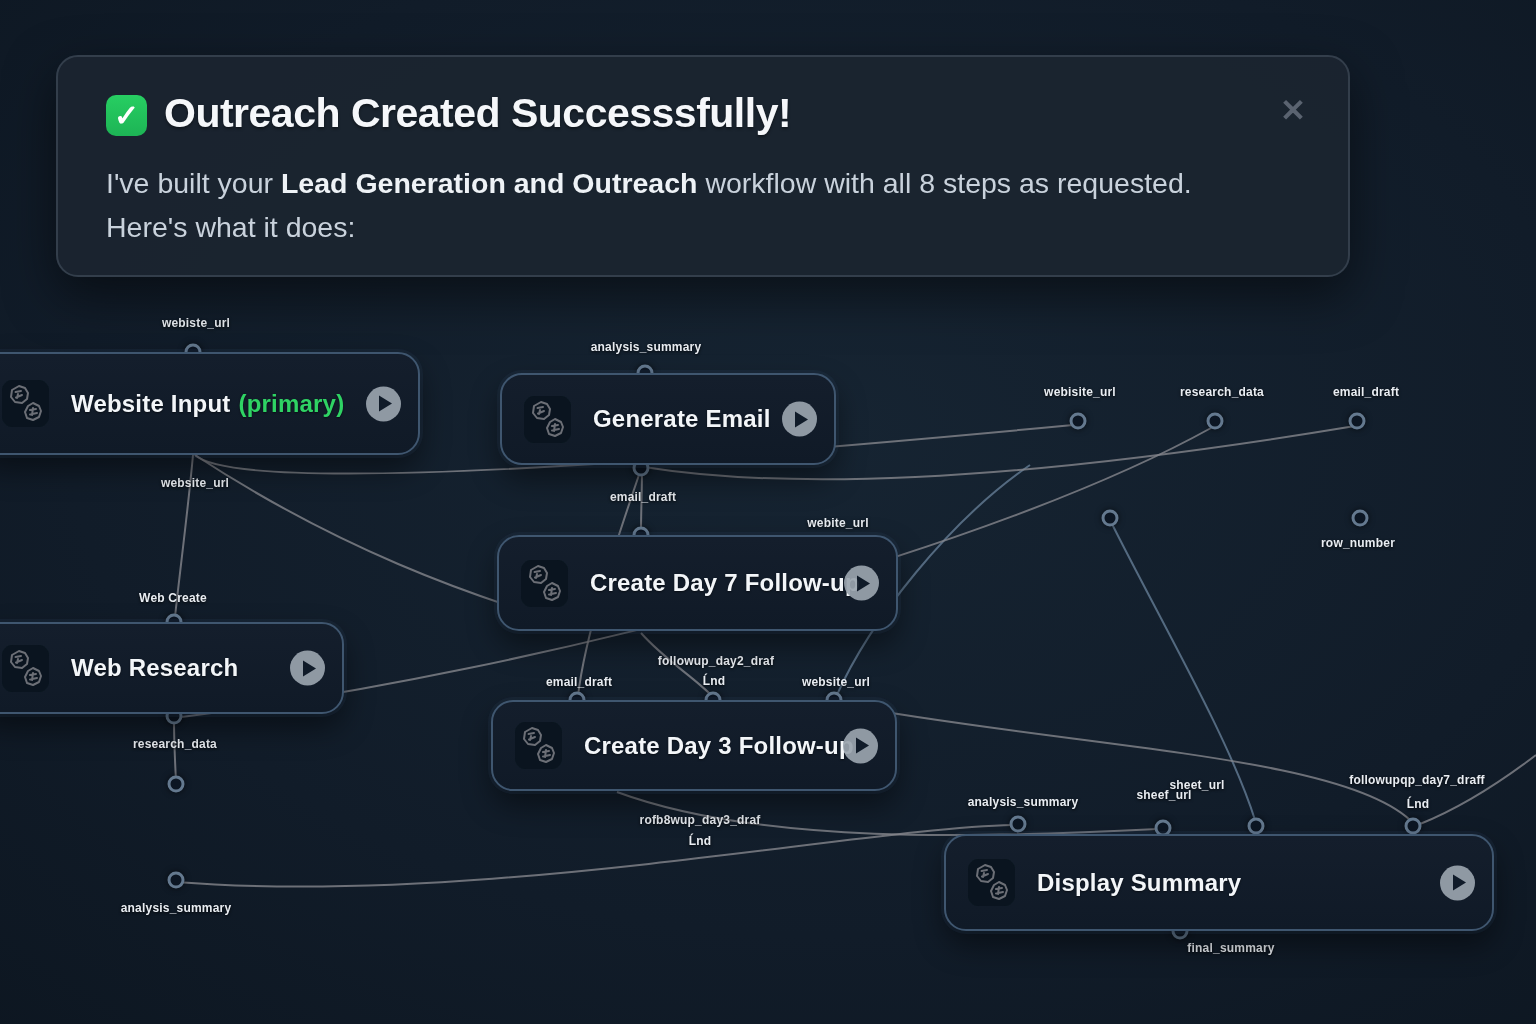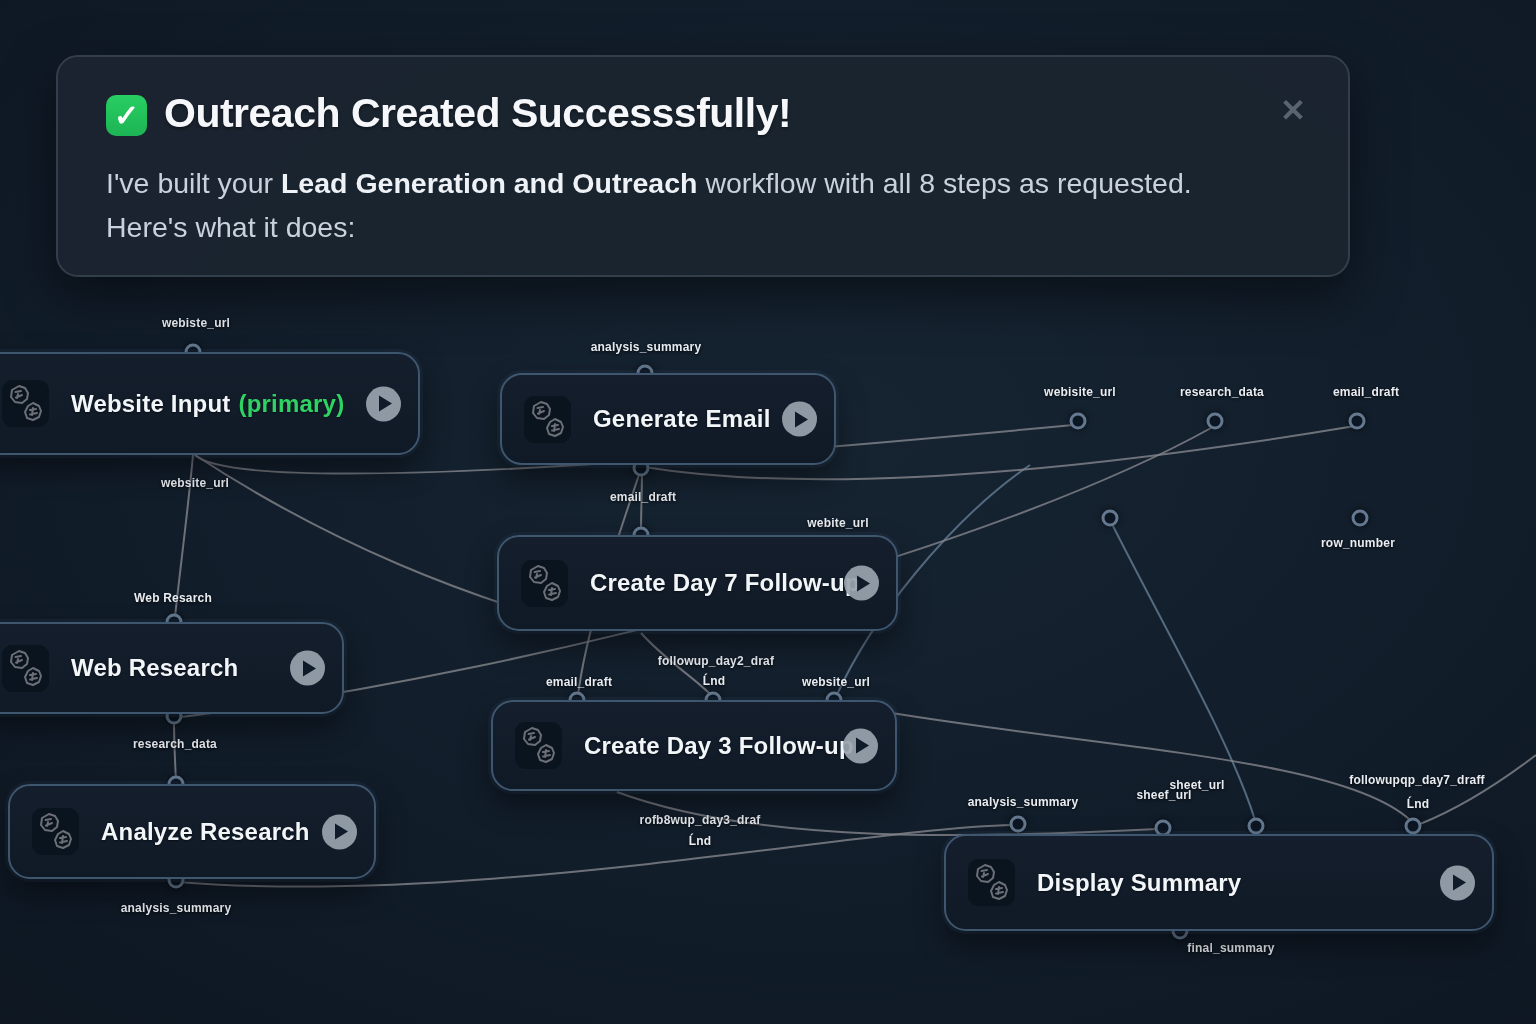--- a/index.html
+++ b/index.html
@@ -136,21 +136,21 @@
 
   <span class="plabel" style="left:196px;top:323px">webiste_url</span>
   <span class="plabel" style="left:195px;top:483px">website_url</span>
   <span class="plabel" style="left:646px;top:347px">analysis_summary</span>
   <span class="plabel" style="left:643px;top:497px">email_draft</span>
   <span class="plabel" style="left:1080px;top:392px">webisite_url</span>
   <span class="plabel" style="left:1222px;top:392px">research_data</span>
   <span class="plabel" style="left:1366px;top:392px">email_draft</span>
   <span class="plabel" style="left:1358px;top:543px">row_number</span>
   <span class="plabel" style="left:838px;top:523px">webite_url</span>
-  <span class="plabel" style="left:173px;top:598px">Web Resarch</span>
+  <span class="plabel" style="left:173px;top:598px">Web Create</span>
   <span class="plabel" style="left:175px;top:744px">research_data</span>
   <span class="plabel" style="left:579px;top:682px">email_draft</span>
   <span class="plabel" style="left:716px;top:661px">followup_day2_draf</span>
   <span class="plabel" style="left:714px;top:681px">Ĺnd</span>
   <span class="plabel" style="left:836px;top:682px">website_url</span>
   <span class="plabel" style="left:700px;top:820px">rofb8wup_day3_draf</span>
   <span class="plabel" style="left:700px;top:841px">Ĺnd</span>
   <span class="plabel" style="left:176px;top:908px">analysis_summary</span>
   <span class="plabel" style="left:1023px;top:802px">analysis_summary</span>
   <span class="plabel" style="left:1164px;top:795px">sheef_url</span>
@@ -213,31 +213,20 @@
         <svg width="47" height="47">
           <use href="#gearpair"></use>
         </svg>
       </span>
     <span class="node-title">Create Day 3 Follow-up</span>
     <button class="play">
         <span class="tri"></span>
       </button>
   </div>
 
-  <div class="node" style="left:8px;top:784px;width:368px;height:95px">
-    <span class="node-icon">
-        <svg width="47" height="47">
-          <use href="#gearpair"></use>
-        </svg>
-      </span>
-    <span class="node-title">Analyze Research</span>
-    <button class="play">
-        <span class="tri"></span>
-      </button>
-  </div>
 
   <div class="node" style="left:944px;top:834px;width:550px;height:97px">
     <span class="node-icon">
         <svg width="47" height="47">
           <use href="#gearpair"></use>
         </svg>
       </span>
     <span class="node-title">Display Summary</span>
     <button class="play">
         <span class="tri"></span>

